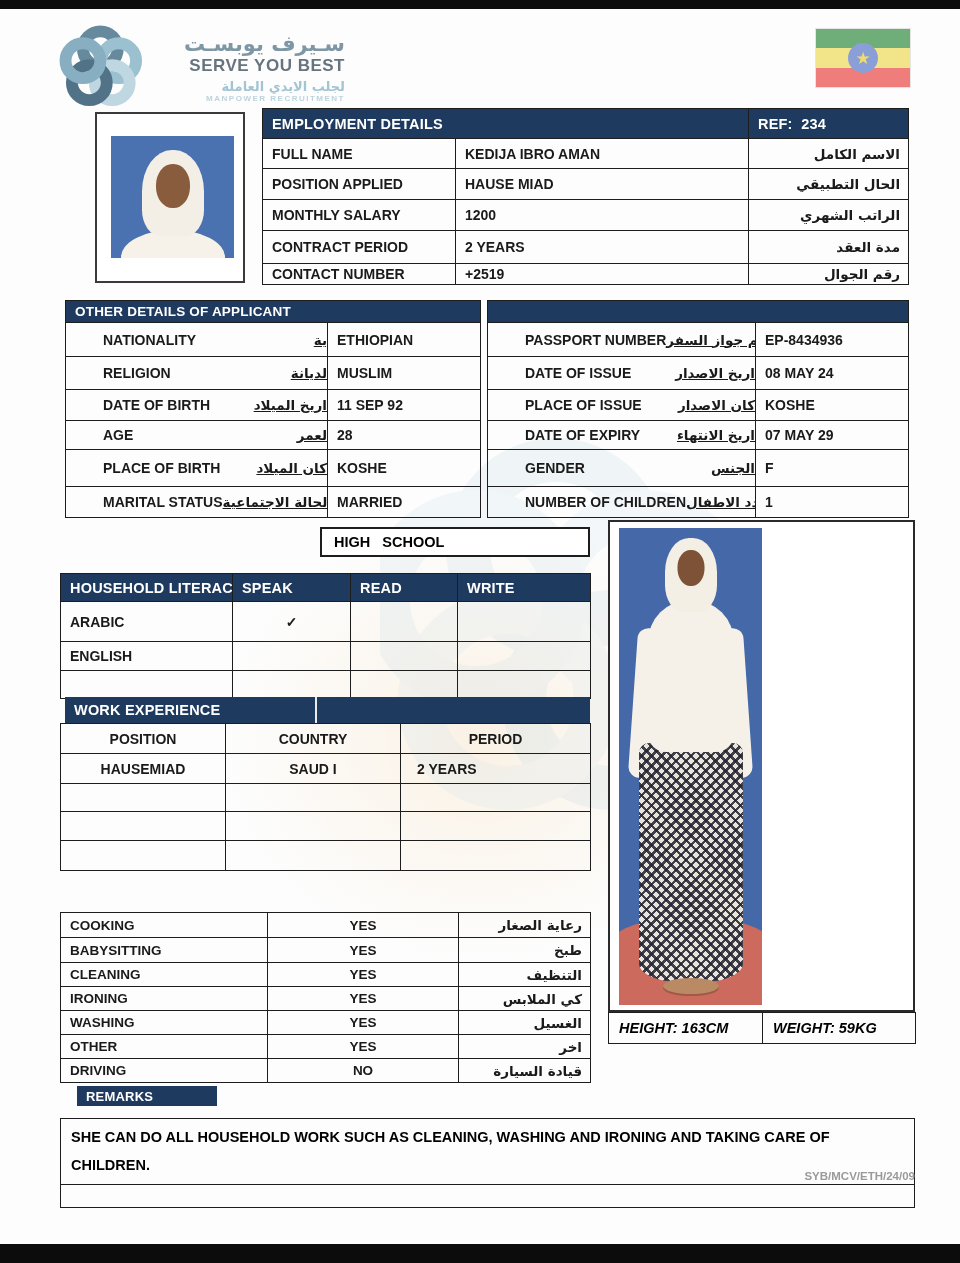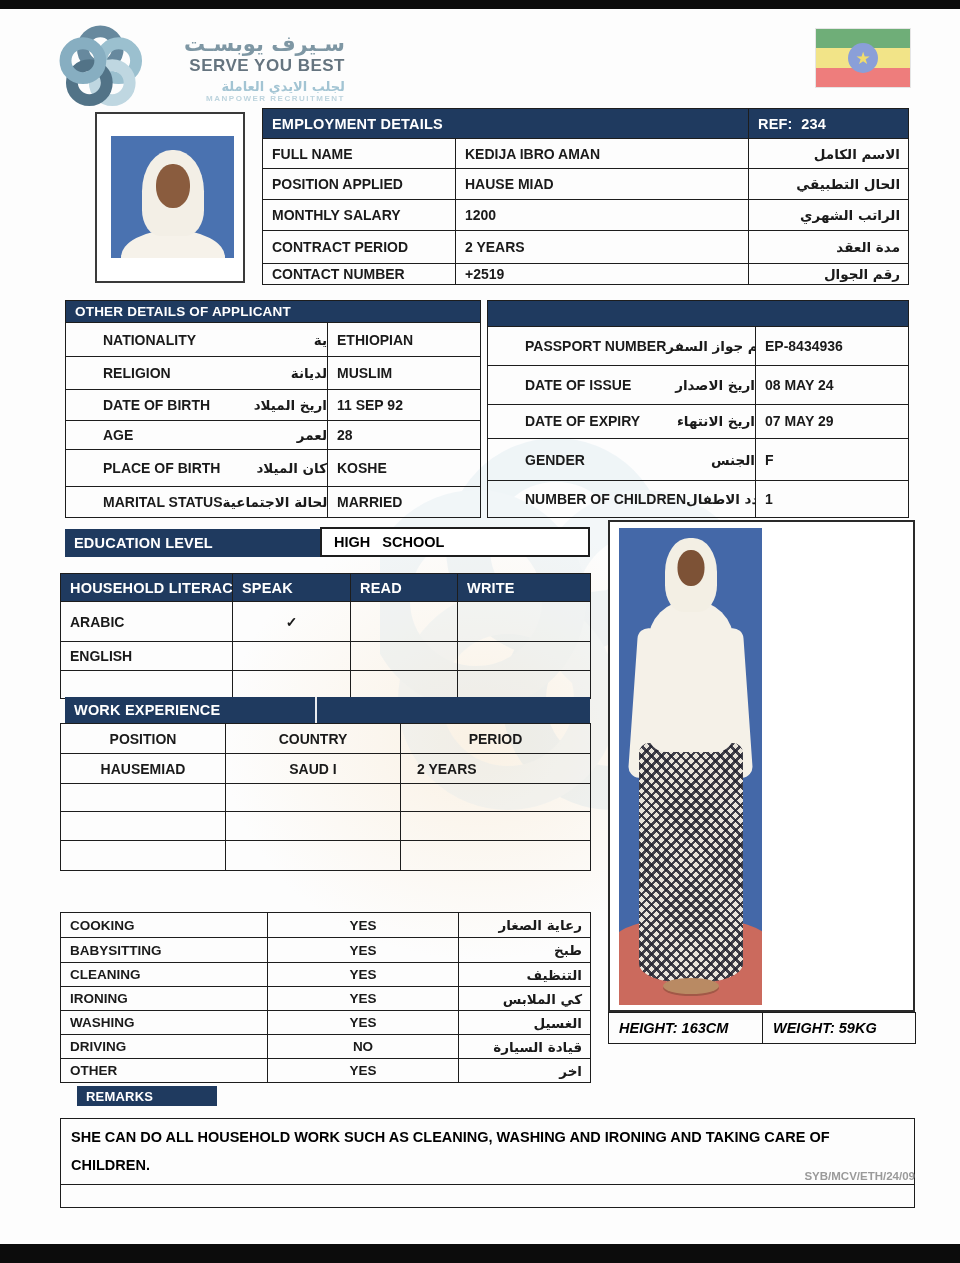--- a/index.html
+++ b/index.html
@@ -53,21 +53,21 @@
   .lbl { font-weight:700; font-size:14px; color:#1a1a1a; padding-left:9px; }
   .val { font-weight:700; font-size:14px; color:#1a1a1a; padding-left:9px; }
   .ar { font-family:"DejaVu Sans", sans-serif; direction:rtl; text-align:right; font-weight:700;
         font-size:13.5px; color:#1a1a1a; padding-right:8px; }
   .hdr-txt { font-weight:700; font-size:14.5px; padding-left:9px; letter-spacing:0.2px; }
 
   .employment { left:262px; top:108px; width:646px; height:177px; }
   .other-left { left:65px; top:300px; width:415px; height:218px; }
   .other-right { left:487px; top:300px; width:421px; height:218px; }
   .lbl-pair { display:flex; justify-content:space-between; align-items:center;padding-left:28px; }
-  .lbl-pair .ar { padding-right:0; }
+  .lbl-pair .ar { padding-right:0;text-decoration:underline; }
 
   .edu-bar { left:65px; top:529px; width:255px; height:28px; display:flex; align-items:center; }
   .edu-val { left:320px; top:527px; width:270px; height:30px; border:2px solid #1d1d1d; background:#fff;
              display:flex; align-items:center; font-weight:700; font-size:14.5px; padding-left:12px; white-space:pre; }
 
   .language { left:60px; top:573px; width:530px; height:113px; }
   .center { text-align:center; padding-left:0 !important; }
 
   .work-hdr { left:65px; top:697px; width:525px; height:26px; display:flex; align-items:center; }
   .work-hdr .divider { position:absolute; left:250px; top:0; width:2px; height:100%; background:#fff; opacity:0.9; }
@@ -296,20 +296,29 @@
       </tr>
       <tr style="height:33px">
         <td class="lbl">
               <div class="lbl-pair">
                 <span>DATE OF ISSUE</span>
                 <span class="ar">اريخ الاصدار</span>
               </div>
             </td>
         <td class="val">08 MAY 24</td>
       </tr>
+      <tr style="height:30px">
+        <td class="lbl">
+              <div class="lbl-pair">
+                <span>PLACE OF ISSUE</span>
+                <span class="ar">كان الاصدار</span>
+              </div>
+            </td>
+        <td class="val">KOSHE</td>
+      </tr>
       <tr style="height:29px">
         <td class="lbl">
               <div class="lbl-pair">
                 <span>DATE OF EXPIRY</span>
                 <span class="ar">اريخ الانتهاء</span>
               </div>
             </td>
         <td class="val">07 MAY 29</td>
       </tr>
       <tr style="height:36px">
@@ -327,21 +336,20 @@
                 <span>NUMBER OF CHILDREN</span>
                 <span class="ar">عدد الاطفال</span>
               </div>
             </td>
         <td class="val">1</td>
       </tr>
     </tbody>
       </table>
   </div>
 
-  <div class="z edu-bar navy hdr-txt">EDUCATION LEVEL</div>
   <div class="z edu-val">HIGH   SCHOOL</div>
 
   <div class="z language">
     <table class="doc">
       <colgroup>
           <col style="width:172px">
           <col style="width:118px">
           <col style="width:107px">
           <col style="width:133px">
         </colgroup>
@@ -442,28 +450,28 @@
         <td class="lbl">IRONING</td>
         <td class="val center">YES</td>
         <td class="ar">كي الملابس</td>
       </tr>
       <tr style="height:24px">
         <td class="lbl">WASHING</td>
         <td class="val center">YES</td>
         <td class="ar">الغسيل</td>
       </tr>
       <tr style="height:24px">
+        <td class="lbl">OTHER</td>
+        <td class="val center">YES</td>
+        <td class="ar">اخر</td>
+      </tr>
+      <tr style="height:24px">
         <td class="lbl">DRIVING</td>
         <td class="val center">NO</td>
         <td class="ar">قيادة السيارة</td>
-      </tr>
-      <tr style="height:24px">
-        <td class="lbl">OTHER</td>
-        <td class="val center">YES</td>
-        <td class="ar">اخر</td>
       </tr>
     </tbody>
       </table>
   </div>
 
   <div class="z body-box">
     <div class="body-photo">
       <div class="floor"></div>
       <div class="fb-arm-l"></div>
       <div class="fb-arm-r"></div>

